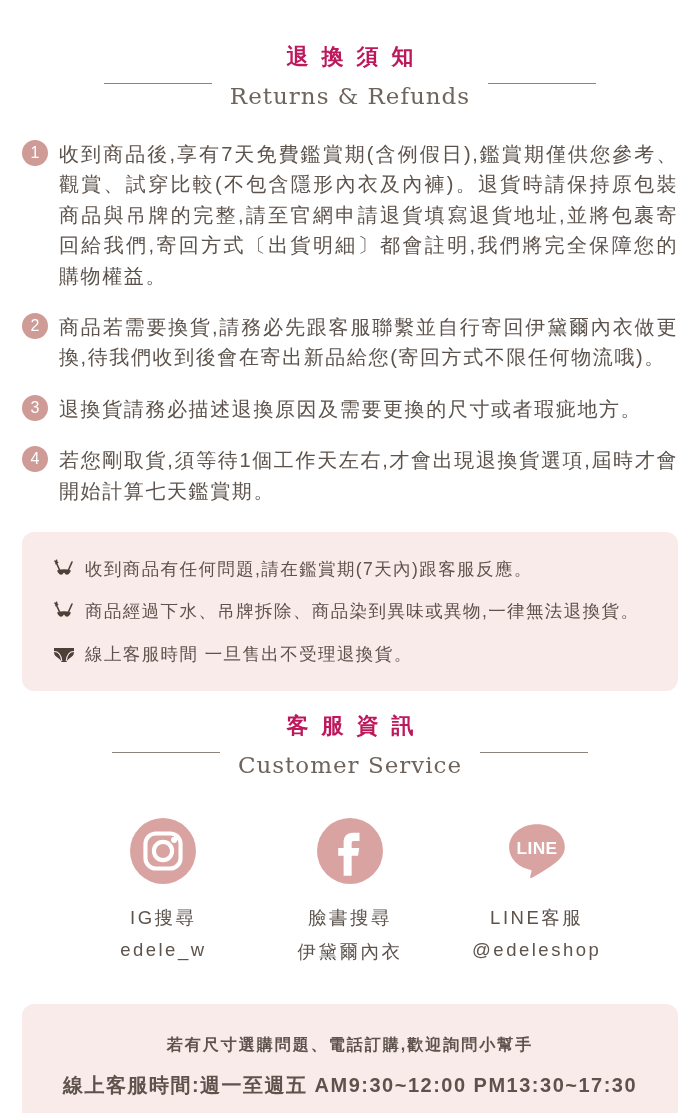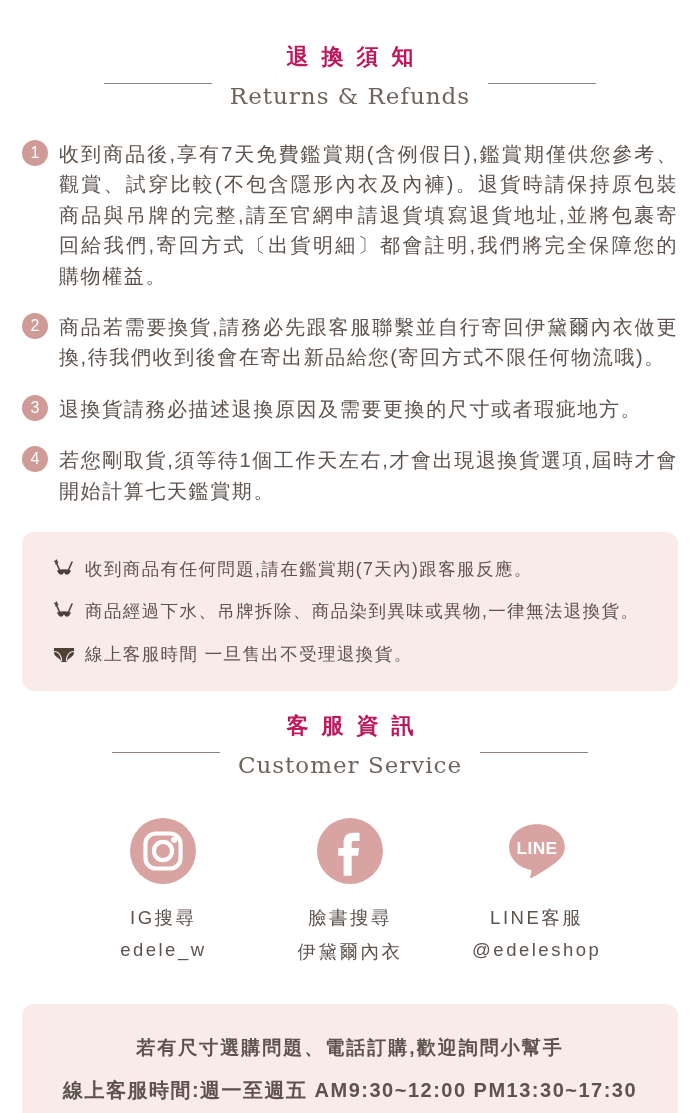--- a/index.html
+++ b/index.html
@@ -63,21 +63,21 @@
   .channel { width:190px; text-align:center; cursor:pointer; }
   .channel .cicon { width:66px; height:66px; display:inline-block; }
   .ch-line1 { margin-top:17px; font-size:18.5px; letter-spacing:2.5px; }
   .ch-line2 { margin-top:9px; font-size:18.5px; letter-spacing:2.5px; }
 
   
   .help-box {
     background:#f8ebe9; border-radius:12px;
     margin-top:40px; padding:31px 20px 30px; text-align:center;
   }
-  .help-line1 { font-size:19px; font-weight:bold; letter-spacing:2px; }
+  .help-line1 { font-size:16px; font-weight:bold; letter-spacing:2px; }
   .help-line2 { margin-top:16px; font-size:20px; font-weight:bold; letter-spacing:1.5px; }
 </style>
 </head>
 <body>
 
 <div class="page">
 
   <div>
     <div class="sec-title">退換須知</div>
     <div class="sub-row">

